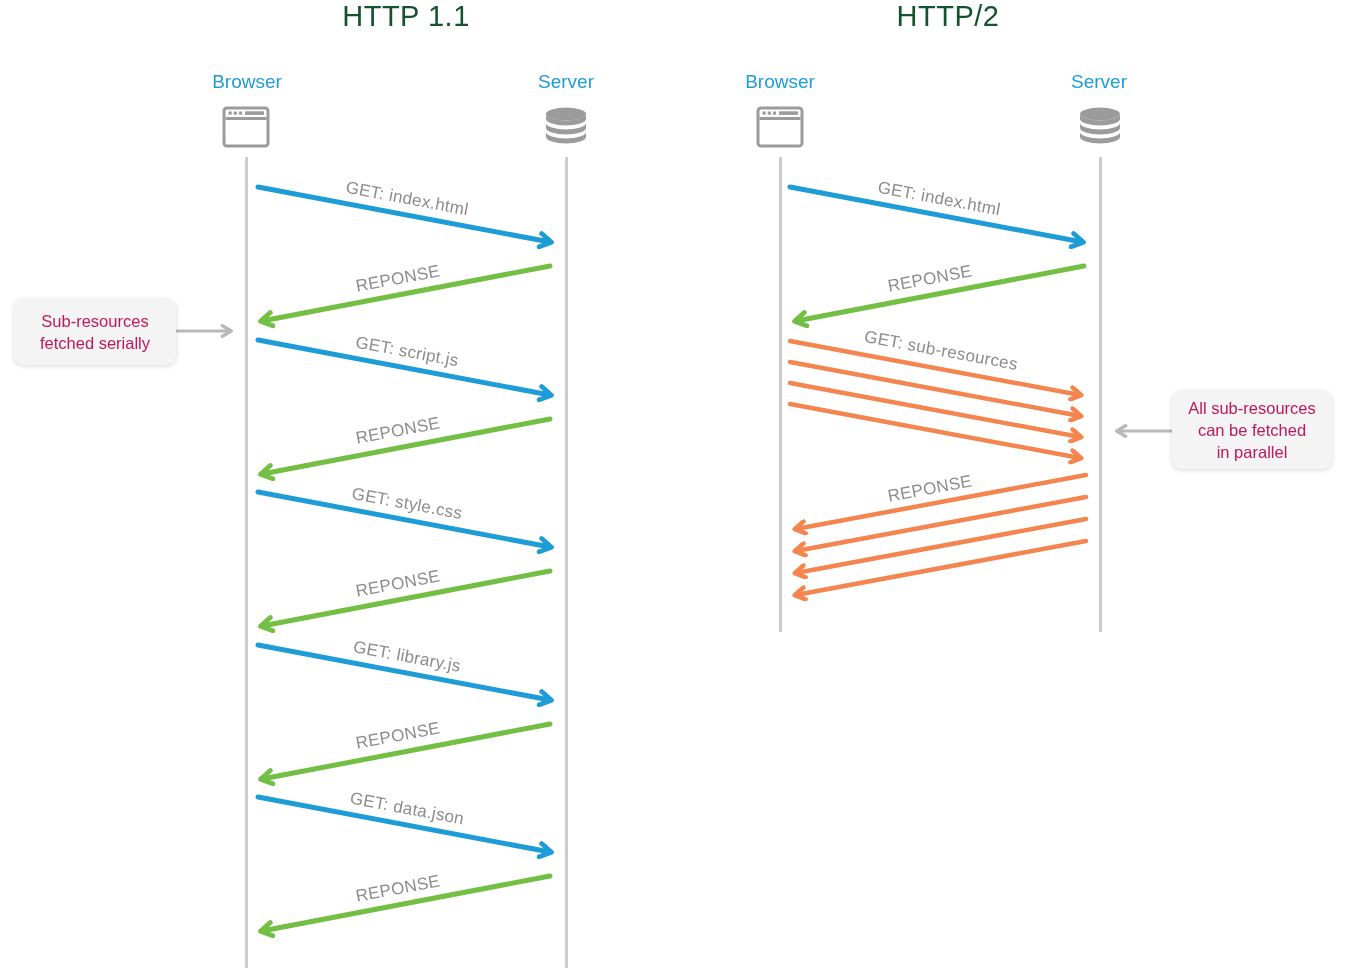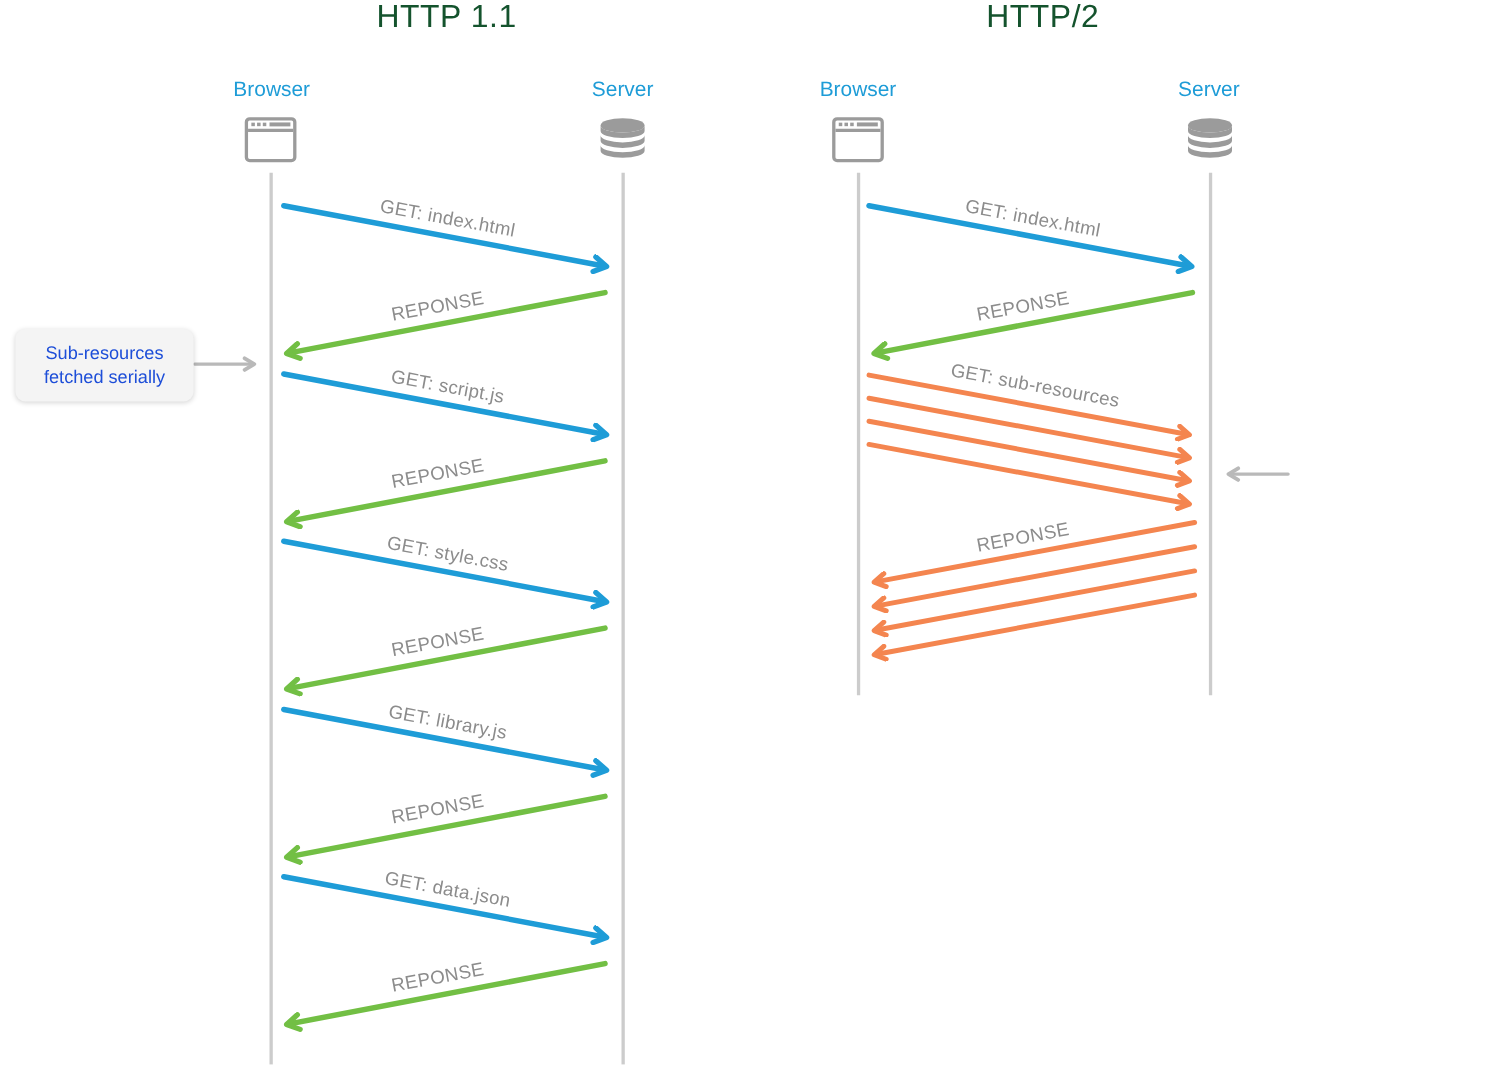--- a/index.html
+++ b/index.html
@@ -28,21 +28,21 @@
     color: #8c8c8c;
     letter-spacing: 0.3px;
   }
   .rot-down { transform: translate(-50%, -50%) rotate(10.5deg); }
   .rot-up   { transform: translate(-50%, -50%) rotate(-10.5deg); }
   .callout {
     position: absolute;
     background: #f4f4f4;
     border-radius: 9px;
     box-shadow: 0 1px 5px rgba(0,0,0,0.16);
-    color: #1d4ed8;
+    color: #be185d;
     font-size: 16.5px;
     line-height: 22px;
     text-align: center;
     display: flex;
     flex-direction: column;
     justify-content: center;
   }
 </style>
 </head>
 <body>
@@ -150,14 +150,19 @@
   <div class="abs msg-label rot-down" style="left:939px; top:199px;">GET: index.html</div>
   <div class="abs msg-label rot-up" style="left:930px; top:279px;">REPONSE</div>
   <div class="abs msg-label rot-down" style="left:941px; top:351px;">GET: sub-resources</div>
   <div class="abs msg-label rot-up" style="left:930px; top:489px;">REPONSE</div>
 
   <div class="callout" style="left:14px; top:299px; width:162px; height:66px;">
     <div>Sub-resources</div>
     <div>fetched serially</div>
   </div>
 
+  <div class="callout" style="left:1172px; top:391px; width:160px; height:78px;">
+    <div>All sub-resources</div>
+    <div>can be fetched</div>
+    <div>in parallel</div>
+  </div>
 
 </div>
 
 </body></html>

